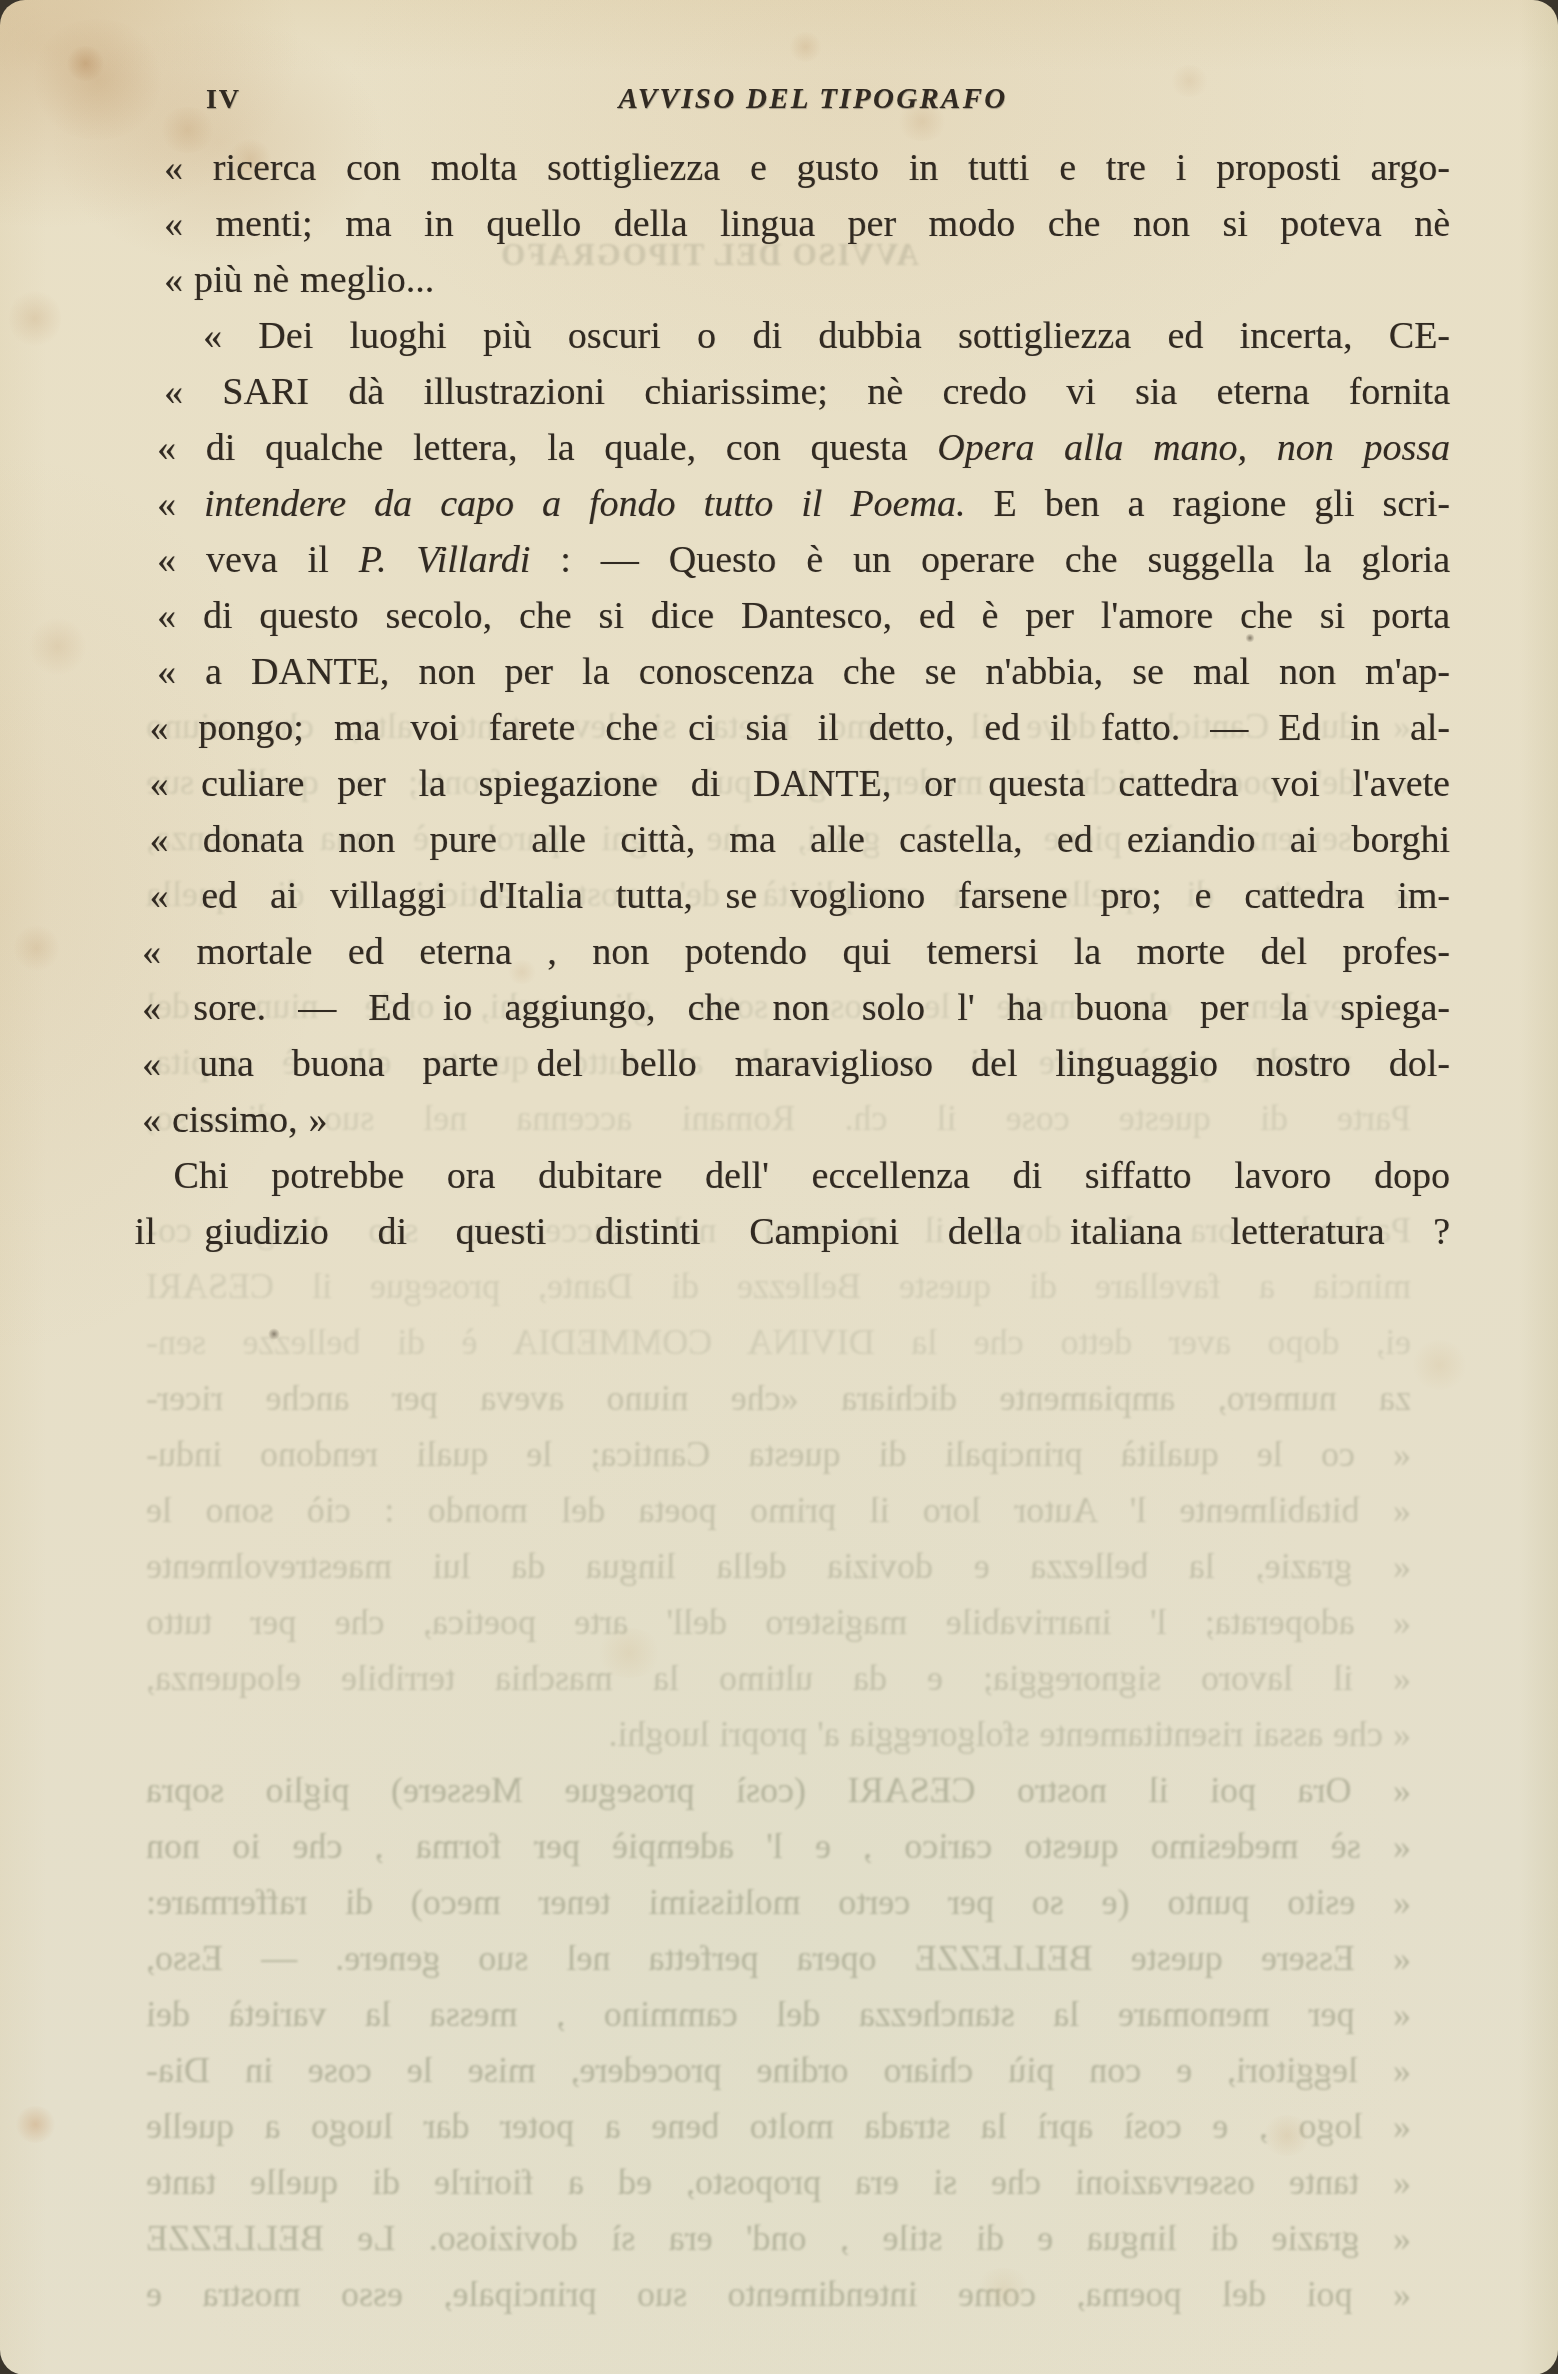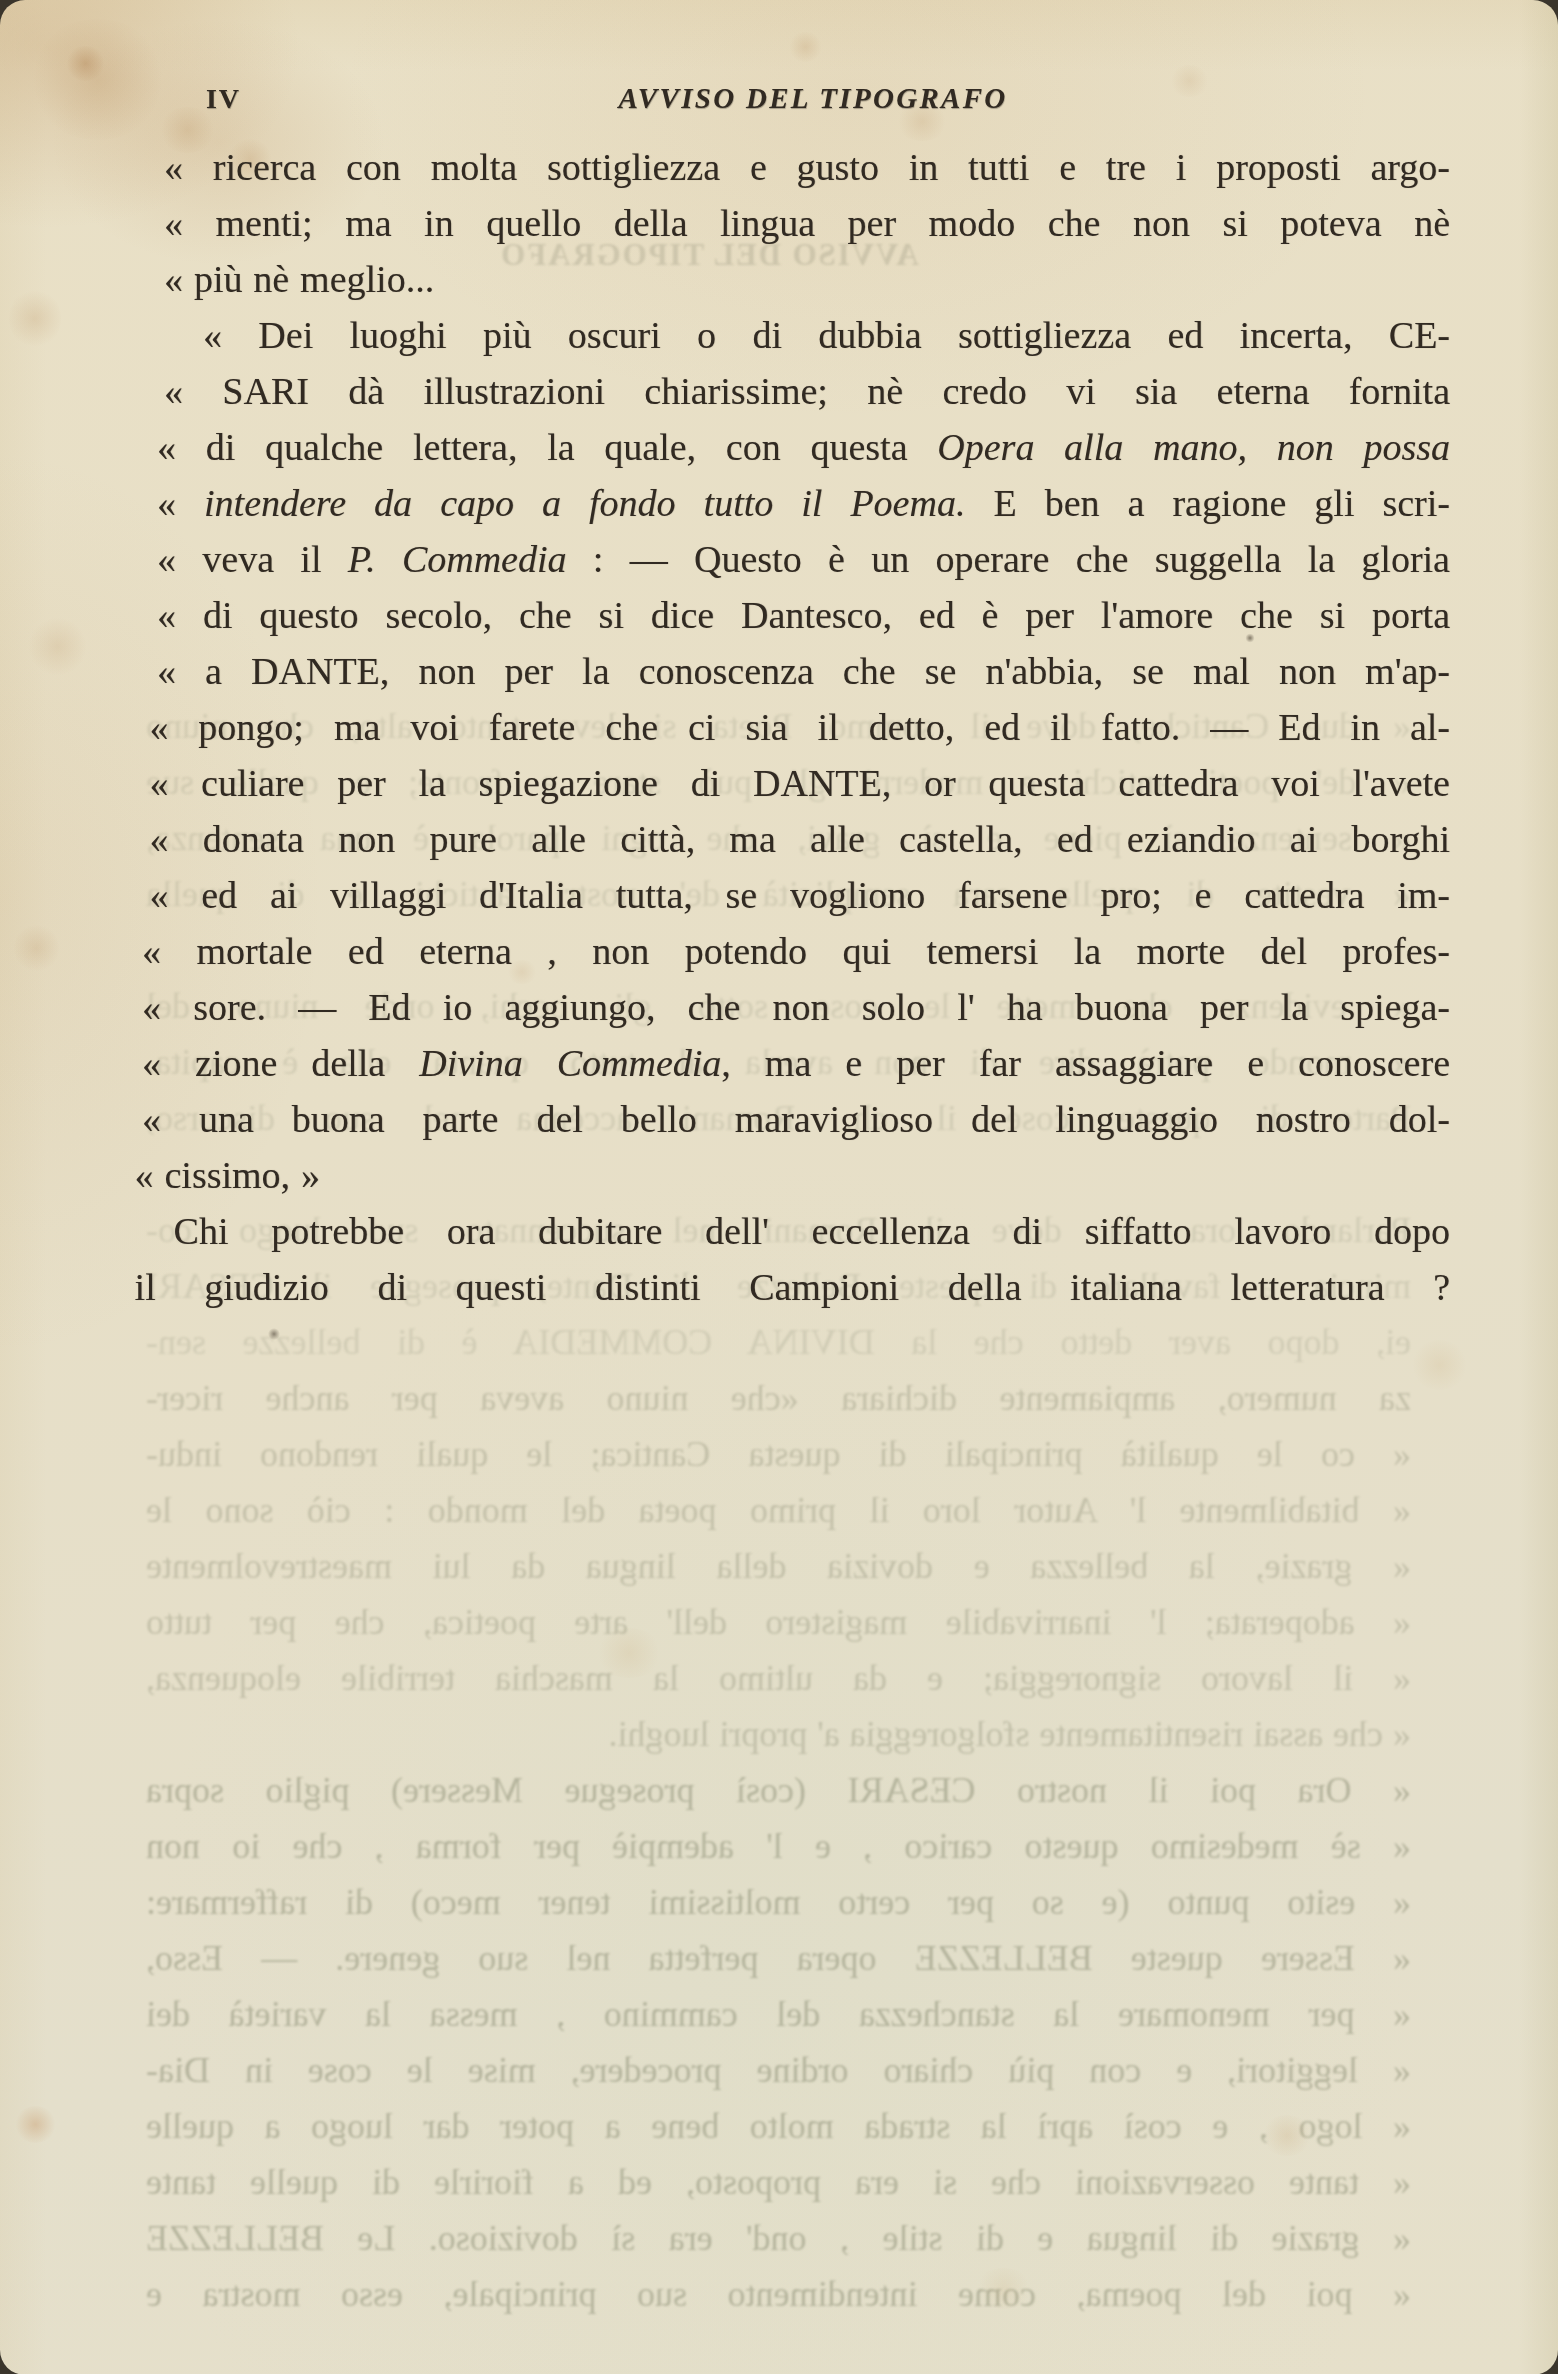--- a/index.html
+++ b/index.html
@@ -136,30 +136,29 @@
   <div class="running-title ink">AVVISO DEL TIPOGRAFO</div>
 
   <div class="main-text ink">
       <div class="line">« ricerca con molta sottigliezza e gusto in tutti e tre i proposti argo-</div>
       <div class="line">« menti; ma in quello della lingua per modo che non si poteva nè</div>
       <div class="line short">« più nè meglio...</div>
       <div class="line indent">« Dei luoghi più oscuri o di dubbia sottigliezza ed incerta, CE-</div>
       <div class="line">« SARI dà illustrazioni chiarissime; nè credo vi sia eterna fornita</div>
       <div class="line">« di qualche lettera, la quale, con questa <i>Opera alla mano, non possa</i></div>
       <div class="line">« <i>intendere da capo a fondo tutto il Poema.</i> E ben a ragione gli scri-</div>
-      <div class="line">« veva il <i>P. Commedia</i> : — Questo è un operare che suggella la gloria</div>
+      <div class="line">« veva il <i>P. Villardi</i> : — Questo è un operare che suggella la gloria</div>
       <div class="line">« di questo secolo, che si dice Dantesco, ed è per l'amore che si porta</div>
       <div class="line">« a DANTE, non per la conoscenza che se n'abbia, se mal non m'ap-</div>
       <div class="line">« pongo; ma voi farete che ci sia il detto, ed il fatto. — Ed in al-</div>
       <div class="line">« culiare per la spiegazione di DANTE, or questa cattedra voi l'avete</div>
       <div class="line">« donata non pure alle città, ma alle castella, ed eziandio ai borghi</div>
       <div class="line">« ed ai villaggi d'Italia tutta, se vogliono farsene pro; e cattedra im-</div>
       <div class="line">« mortale ed eterna , non potendo qui temersi la morte del profes-</div>
       <div class="line">« sore. — Ed io aggiungo, che non solo l' ha buona per la spiega-</div>
-      <div class="line">« zione della <i>Divina Commedia</i>, ma e per far assaggiare e conoscere</div>
       <div class="line">« una buona parte del bello maraviglioso del linguaggio nostro dol-</div>
       <div class="line short">« cissimo, »</div>
       <div class="line indent">Chi potrebbe ora dubitare dell' eccellenza di siffatto lavoro dopo</div>
       <div class="line">il giudizio di questi distinti Campioni della italiana letteratura ?</div>
     </div>
 
 </div>
 
 
 </body></html>

